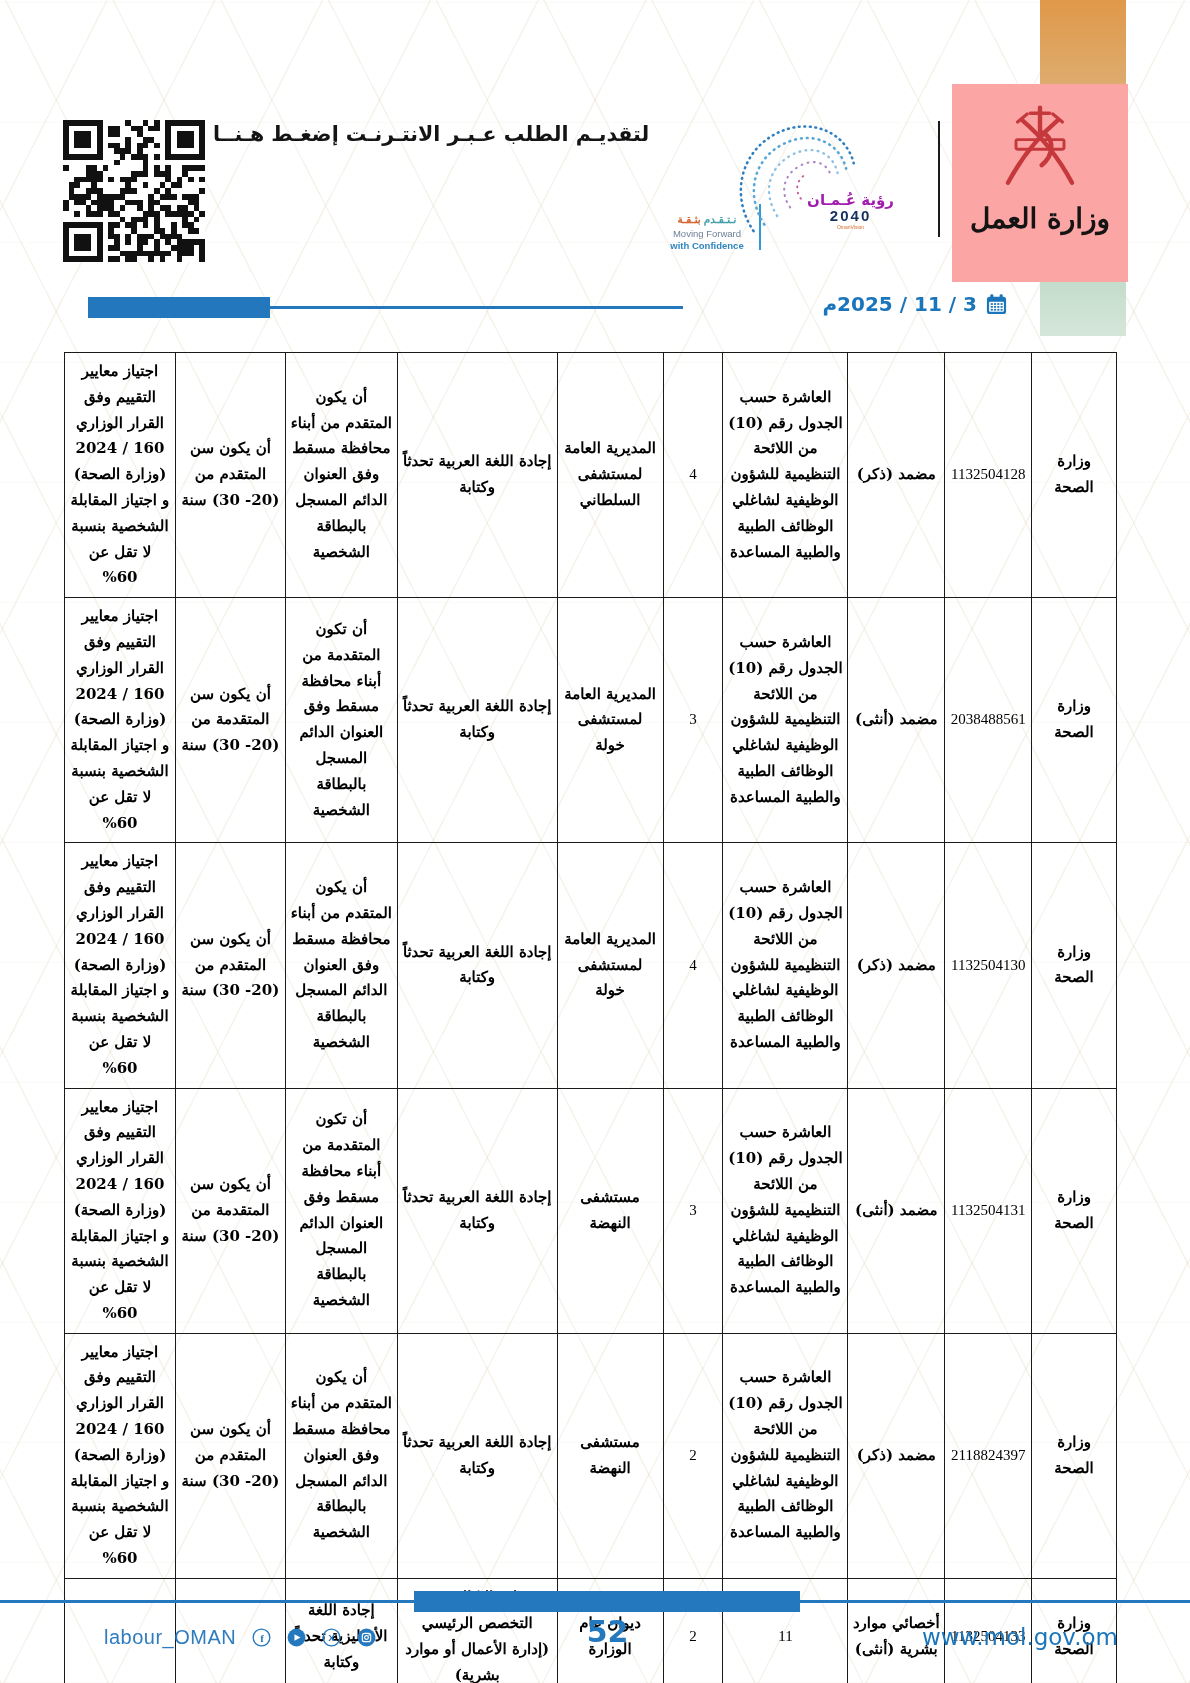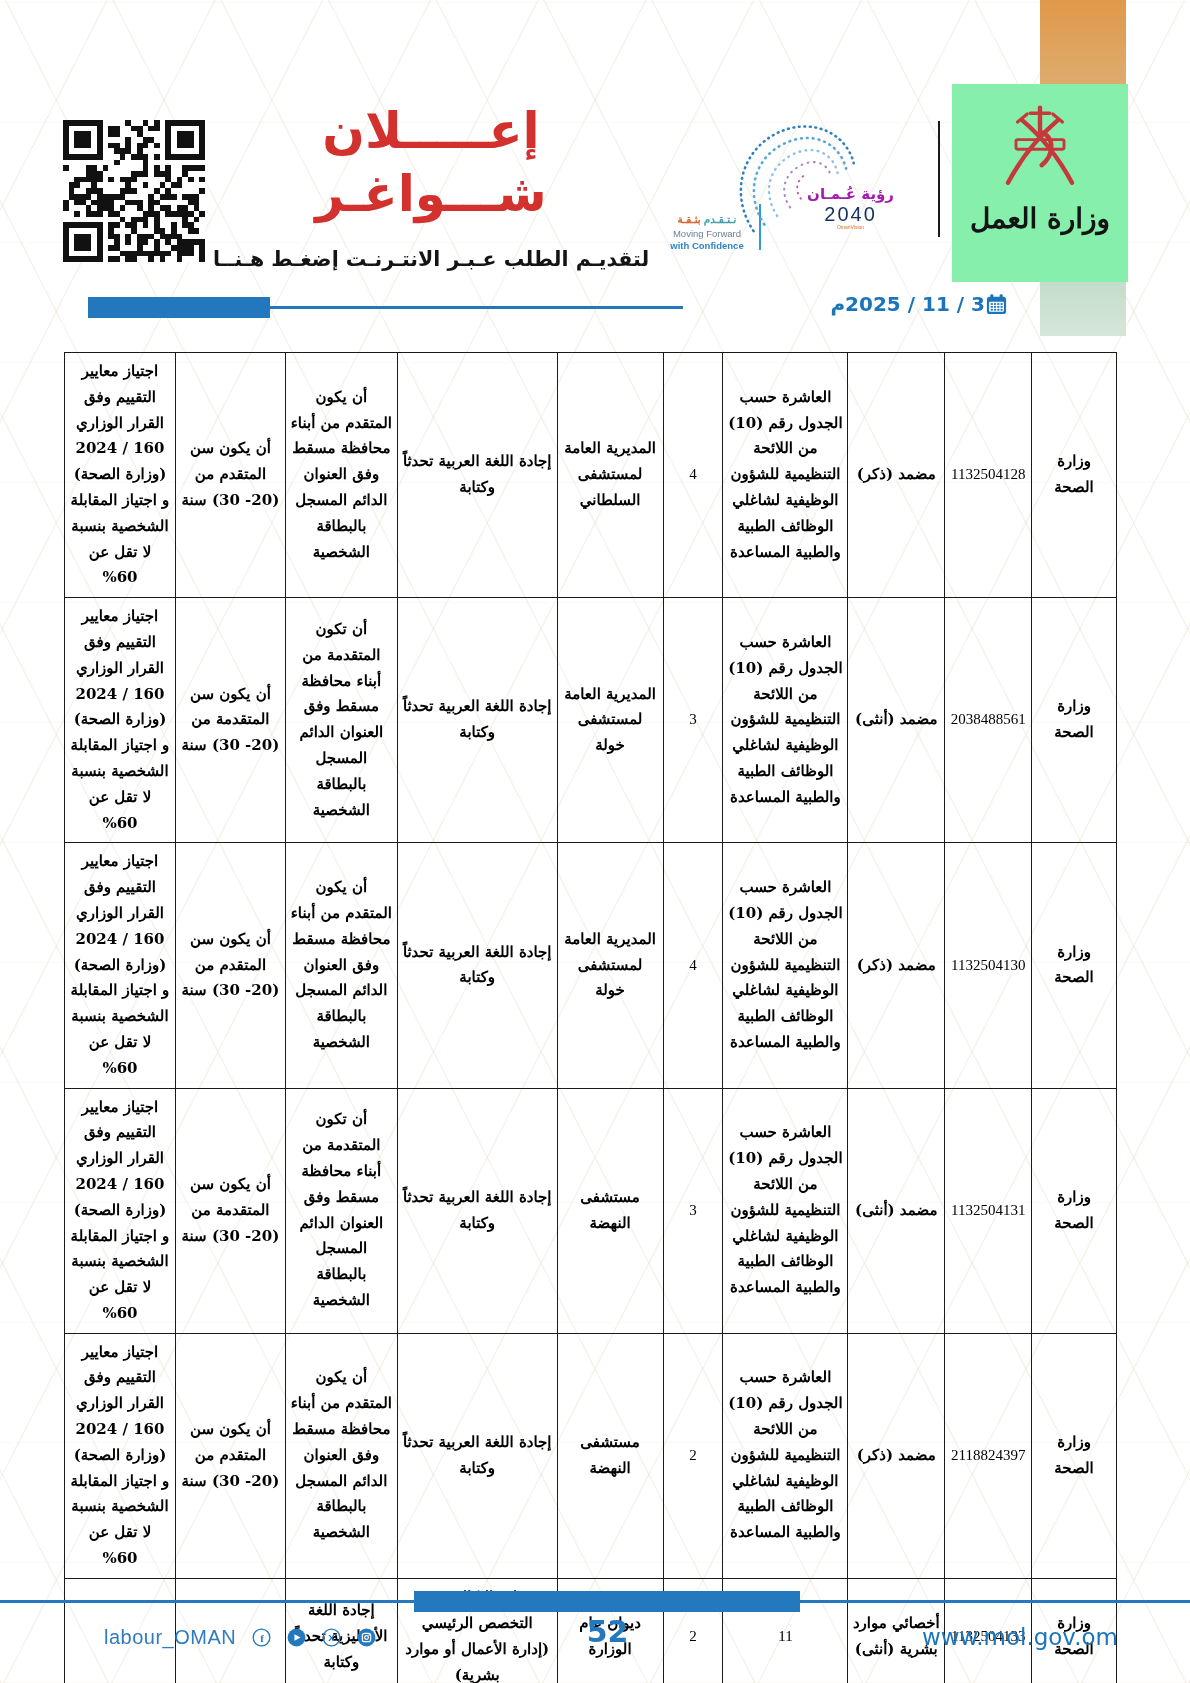--- a/index.html
+++ b/index.html
@@ -35,32 +35,32 @@
   .vision-logo { left:660px; top:112px; width:230px; height:158px; }
   .tagline { position:absolute; left:0; bottom:18px; width:94px; text-align:center; line-height:1.25; }
   .tg-ar   { font-size:10.5px; font-weight:bold; direction:rtl; }
   .tg-ar .t1 { color:#d2642f; } .tg-ar .t2 { color:#46a0ab;margin-top:26px; }
   .tg-en1  { font-size:9.5px; color:#6d8096; margin-top:2px; }
   .tg-en2  { font-size:9.5px; color:#2e86c1; font-weight:bold; }
   .tg-sep  { position:absolute; left:99px; bottom:20px; width:2px; height:46px; background:#2e9bd6; }
   .spiral  { position:absolute; left:72px; top:-8px; width:140px; height:140px; }
   .vision-text { position:absolute; right:-4px; bottom:40px; text-align:center; direction:rtl; line-height:1.1; }
   .v-ar   { font-size:15px; font-weight:bold; color:#a21caf; font-family:"DejaVu Sans",sans-serif; }
-  .v-year { font-size:20px; font-weight:normal; color:#15305e; letter-spacing:2px; }
+  .v-year { font-size:15px; font-weight:bold; color:#15305e; letter-spacing:2px; }
   .v-sub  { font-size:5px; color:#d86c2e; }
 
   .logo-sep { left:938px; top:121px; width:2px; height:116px; background:#1a1a1a; }
 
-  .ministry-logo { left:952px; top:84px; width:176px; height:198px; background:#86efac;
+  .ministry-logo { left:952px; top:84px; width:176px; height:198px; background:#fca5a5;
     display:flex; flex-direction:column; align-items:center; justify-content:flex-start; }
   .emblem { width:96px; height:104px; margin-top:10px; }
   .ministry-name { font-size:28px; font-weight:bold; color:#141414; margin-top:4px;
     font-family:"DejaVu Serif","Liberation Serif",serif; }
 
-  .date-row { top:292px; right:182px; direction:rtl; display:flex; align-items:center; 
+  .date-row { top:292px; right:182px; direction:rtl; display:flex; align-items:center; gap:8px;
     color:#1b75bb; font-weight:bold; font-size:20px; font-family:"DejaVu Sans",sans-serif; }
   .cal { width:23px; height:23px; }
 
   
   table.vacancies { position:absolute; z-index:2; left:64px; top:352px; width:1053px;
     border-collapse:collapse; table-layout:fixed; direction:rtl;
     font-family:"DejaVu Serif","Liberation Serif",serif; }
   table.vacancies td { border:1.4px solid #1a1a1a; text-align:center; vertical-align:middle;
     padding:6px 4px; font-size:15px; line-height:1.72; color:#000; word-wrap:break-word; }
   td.ar  { font-weight:600; }
@@ -309,21 +309,20 @@
         <rect x="18" y="0" width="7" height="7" fill="#111"></rect>
         <rect x="19" y="1" width="5" height="5" fill="#fff"></rect>
         <rect x="20" y="2" width="3" height="3" fill="#111"></rect>
         <rect x="0" y="18" width="7" height="7" fill="#111"></rect>
         <rect x="1" y="19" width="5" height="5" fill="#fff"></rect>
         <rect x="2" y="20" width="3" height="3" fill="#111"></rect>
       </svg>
   </div>
 
   <div class="z title-block">
-    <div class="title">إعـــــلان شـــواغـر</div>
     <div class="apply">لتقديـم الطلب عـبـر الانتـرنـت إضغـط هـنــا</div>
   </div>
 
   <div class="z bar-thick"></div>
   <div class="z bar-thin"></div>
 
   <div class="z vision-logo">
     <div class="tagline">
       <div class="tg-ar">
         <span class="t2">نـتـقـدم</span>

